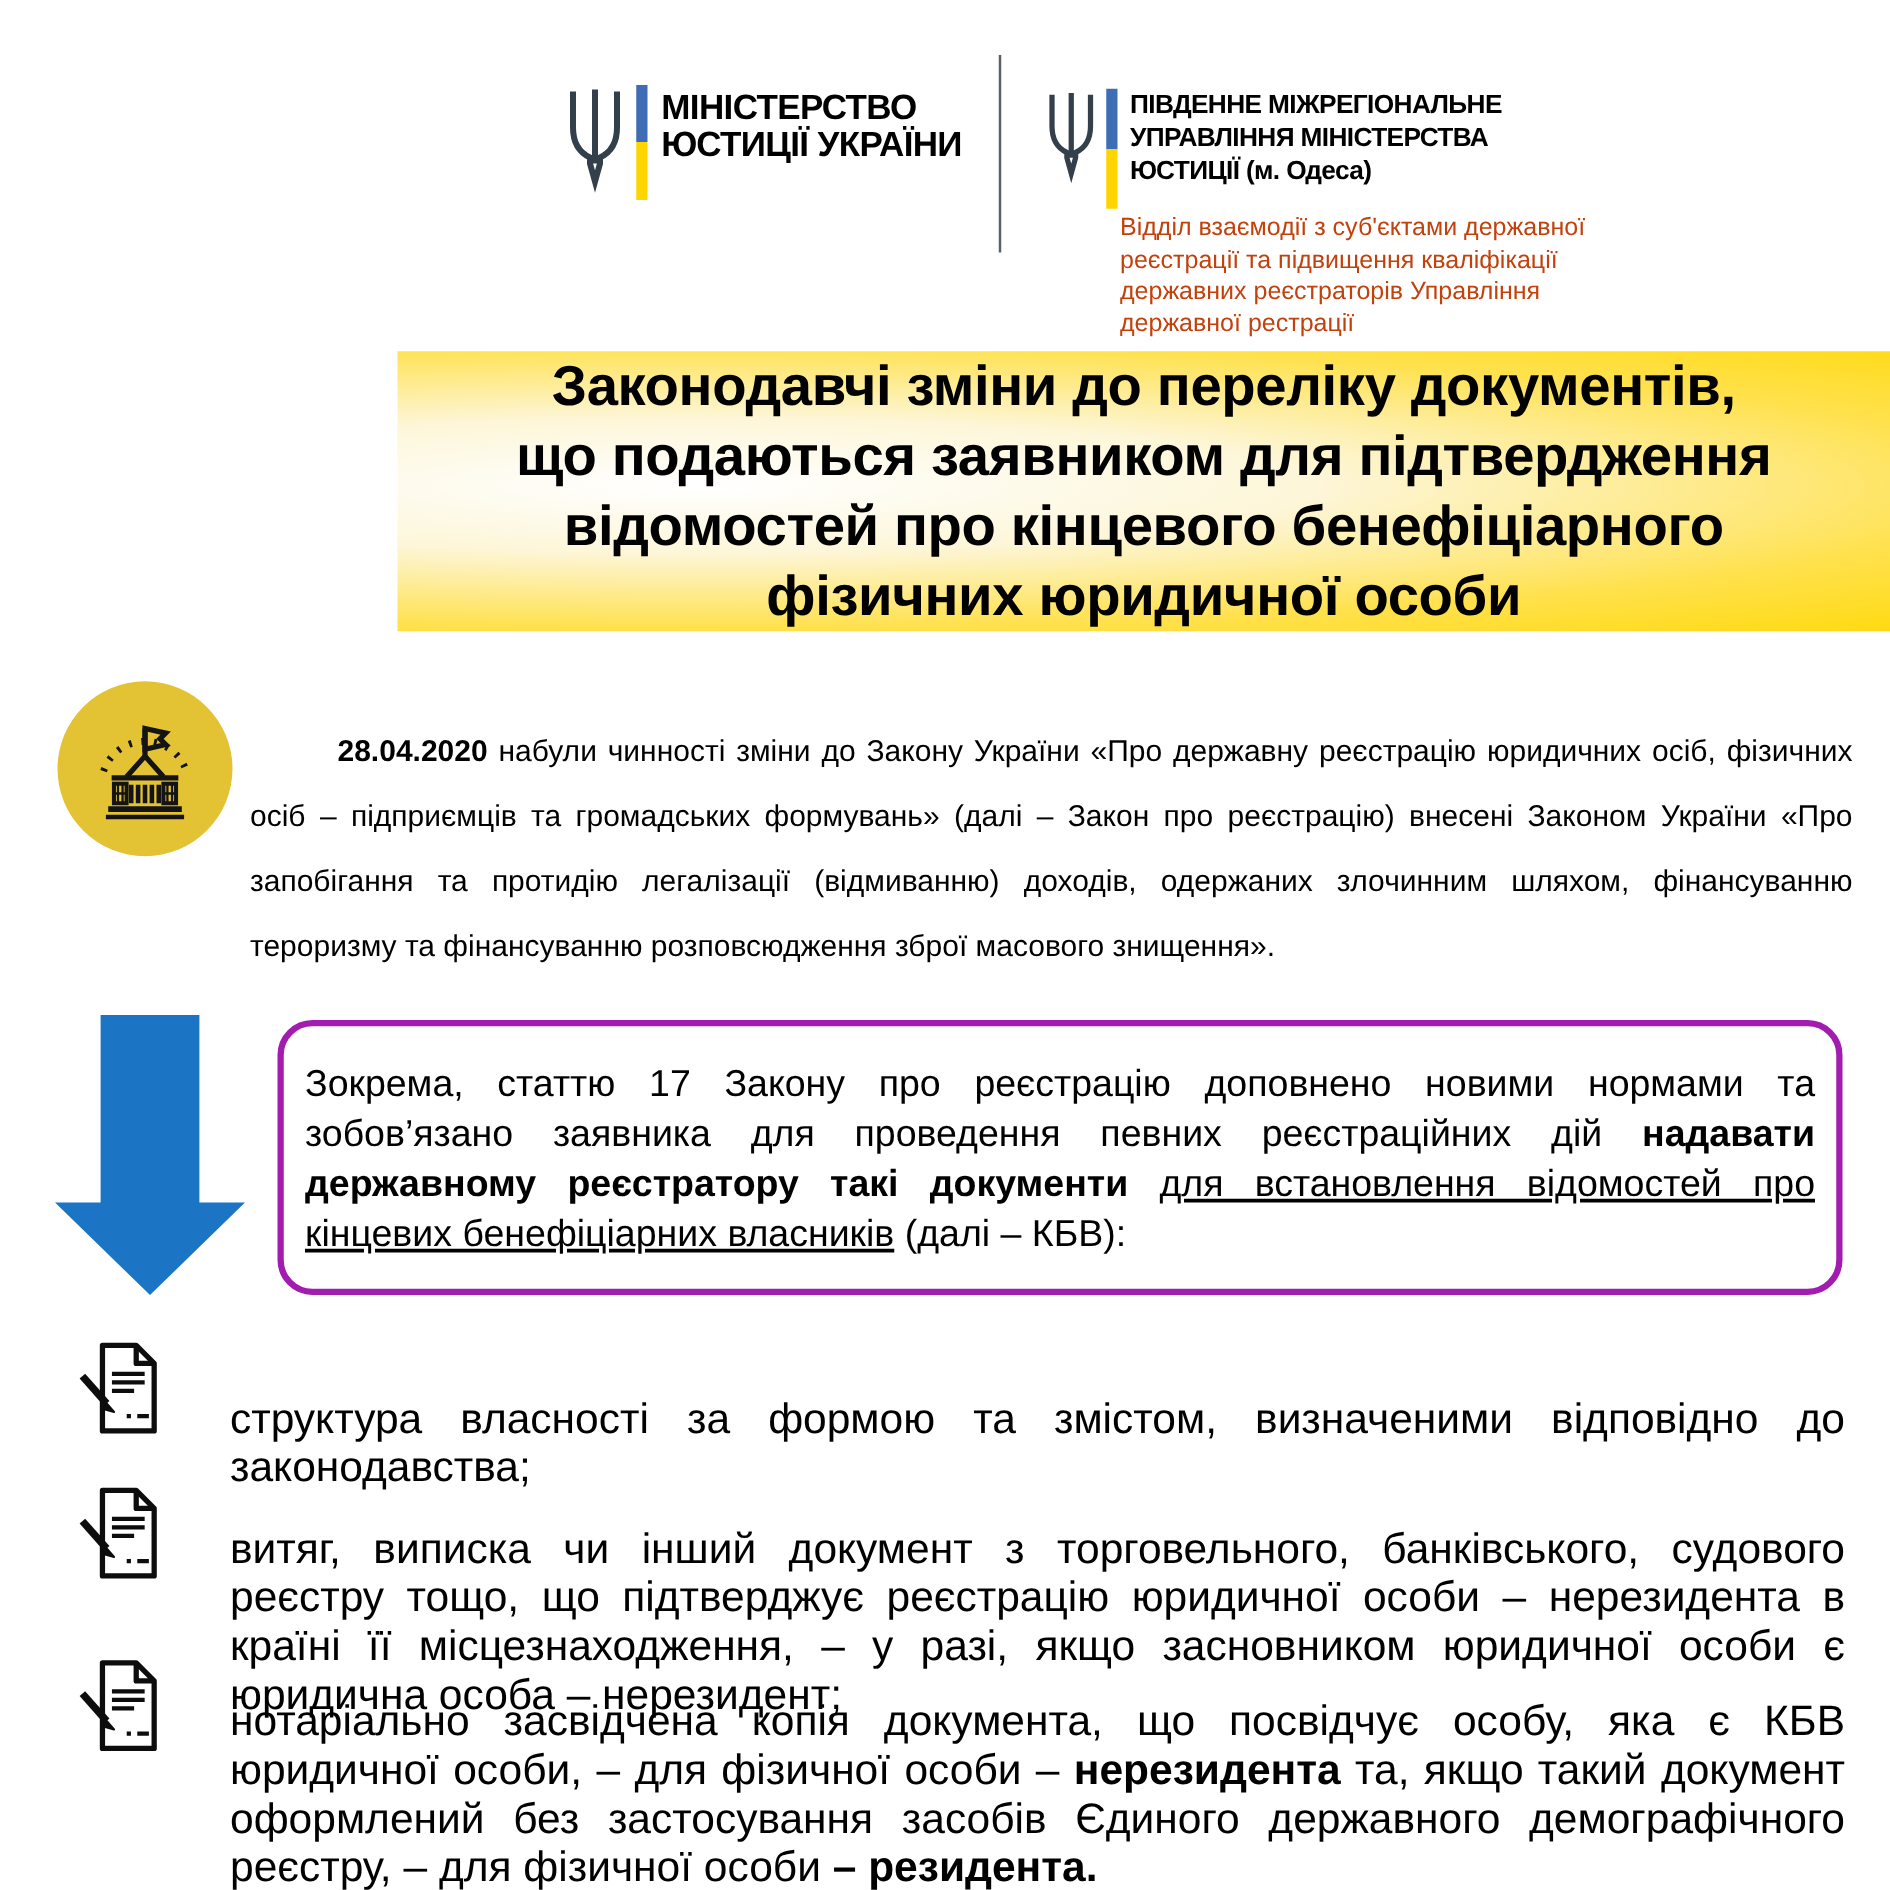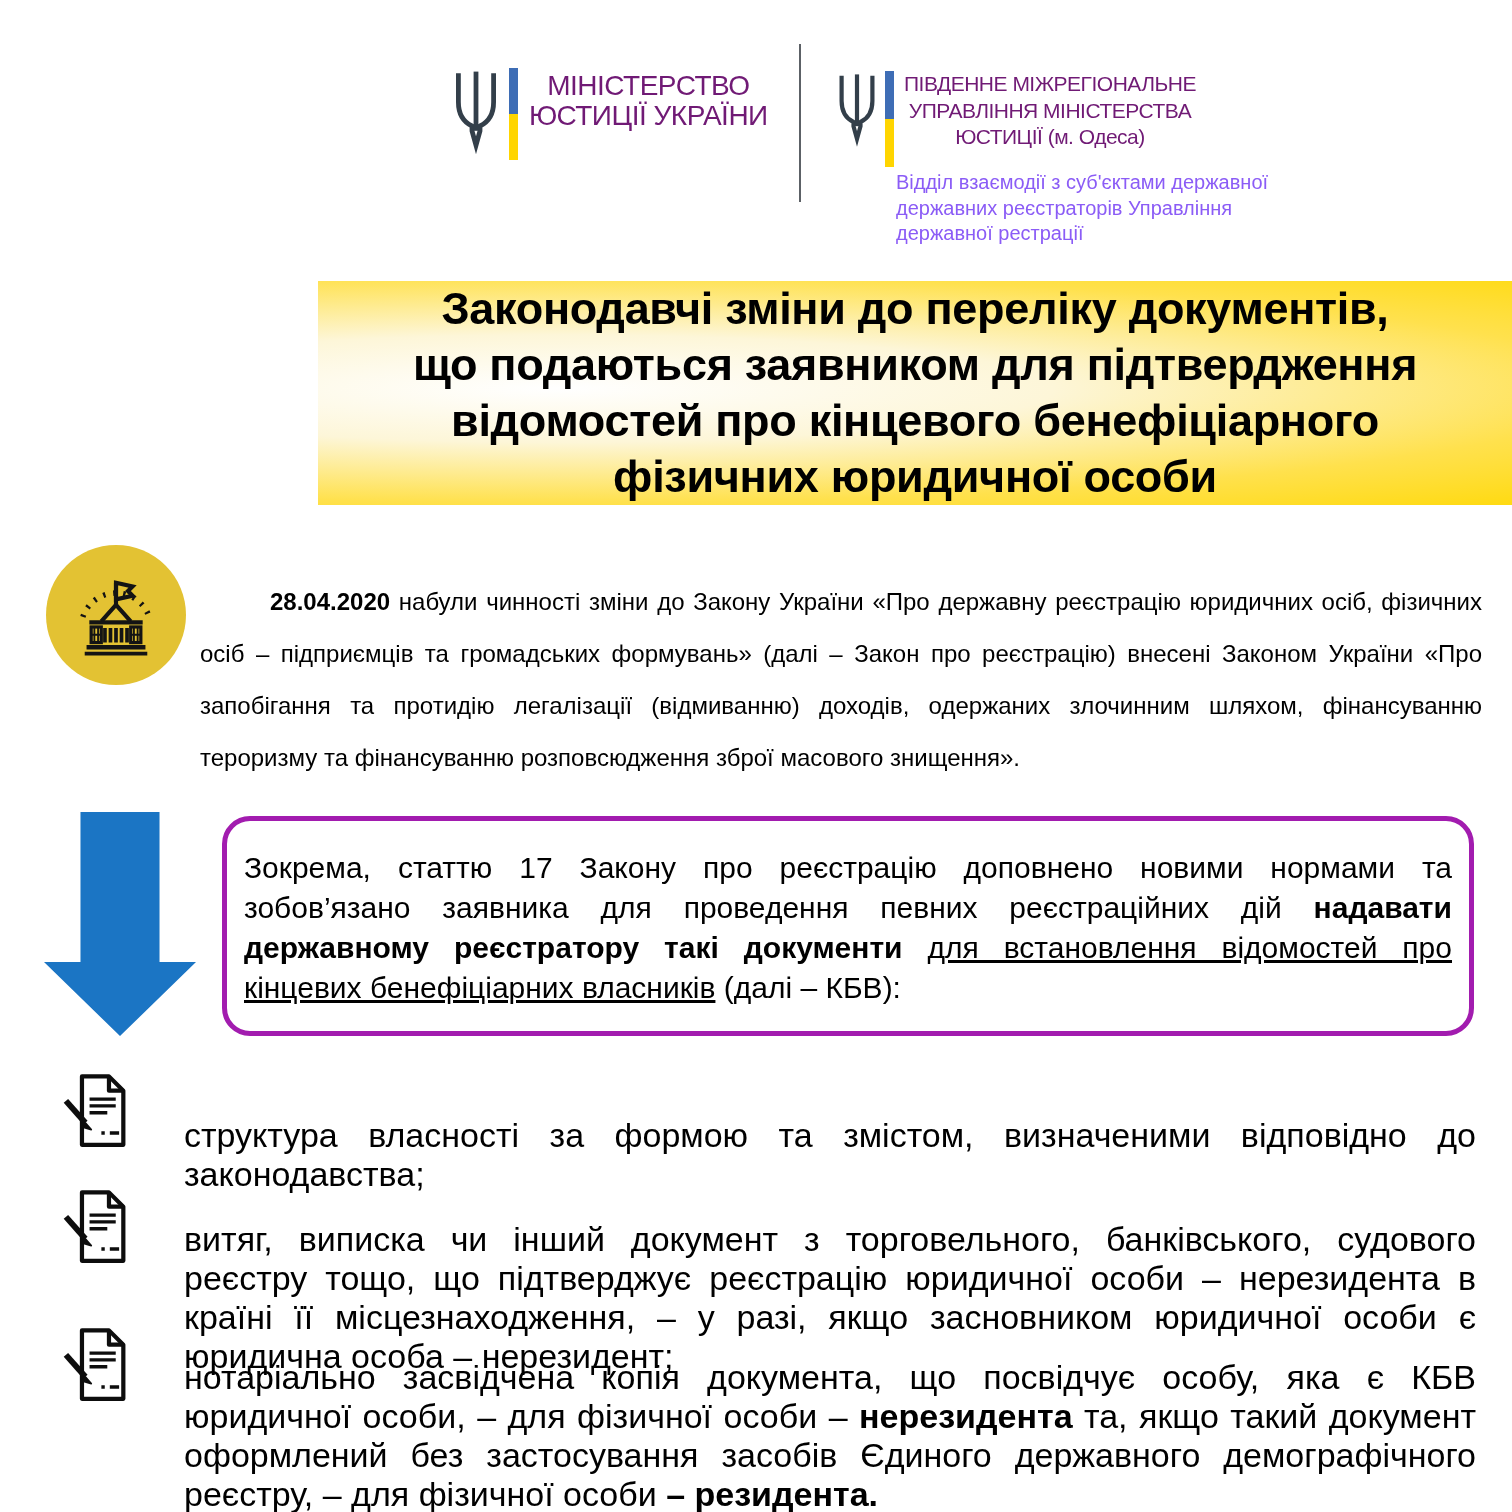--- a/index.html
+++ b/index.html
@@ -7,25 +7,25 @@
     position:relative;width:1512px;height:1512px;background:#fff;overflow:hidden;
     font-family:"Liberation Sans",sans-serif;color:#000;
   }
 
   
   .logo-left{position:absolute;left:452px;top:58px;display:flex;align-items:flex-start;}
   .logo-right{position:absolute;left:836px;top:62px;display:flex;align-items:flex-start;}
   .flag-bar{width:9px;background:linear-gradient(#3e6db5 0 50%,#ffd500 50% 100%);}
   .bar-left{height:92px;margin:10px 11px 0 9px;}
   .bar-right{height:96px;margin:9px 10px 0 7px;}
-  .logo-text{font-weight:normal;color:#701a75;letter-spacing:-0.5px;text-align:center;}
+  .logo-text{font-weight:bold;color:#000000;letter-spacing:-0.5px;}
   .logo-text-left{font-size:28px;line-height:30px;padding-top:13px;}
   .logo-text-right{font-size:21px;line-height:26.5px;padding-top:9px;}
   .header-divider{position:absolute;left:799px;top:44px;width:2px;height:158px;background:#5c6166;}
-  .dept-subtitle{position:absolute;left:896px;top:170px;width:400px;font-size:20px;line-height:25.5px;color:#8b5cf6;}
+  .dept-subtitle{position:absolute;left:896px;top:170px;width:400px;font-size:20px;line-height:25.5px;color:#c2410c;}
 
   
   .title-band{
     position:absolute;left:318px;top:281px;width:1194px;height:224px;
     background:radial-gradient(ellipse 130% 75% at 20% 48%, #ffffff 0%, #fdf6d8 32%, #ffe14d 68%, #ffd800 100%);
     display:flex;flex-direction:column;justify-content:center;text-align:center;
     font-weight:bold;font-size:45px;line-height:56px;letter-spacing:-0.3px;color:#000;
   }
 
   
@@ -98,20 +98,21 @@
     <div class="flag-bar bar-right"></div>
     <div class="logo-text logo-text-right">
       <div>ПІВДЕННЕ МІЖРЕГІОНАЛЬНЕ</div>
       <div>УПРАВЛІННЯ МІНІСТЕРСТВА</div>
       <div>ЮСТИЦІЇ (м. Одеса)</div>
     </div>
   </div>
 
   <div class="dept-subtitle">
     <div>Відділ взаємодії з суб'єктами державної</div>
+    <div>реєстрації та підвищення кваліфікації</div>
     <div>державних реєстраторів Управління</div>
     <div>державної рестрації</div>
   </div>
 
   <div class="title-band">
     <div>Законодавчі зміни до переліку документів,</div>
     <div>що подаються заявником для підтвердження</div>
     <div>відомостей про кінцевого бенефіціарного</div>
     <div>фізичних юридичної особи</div>
   </div>

